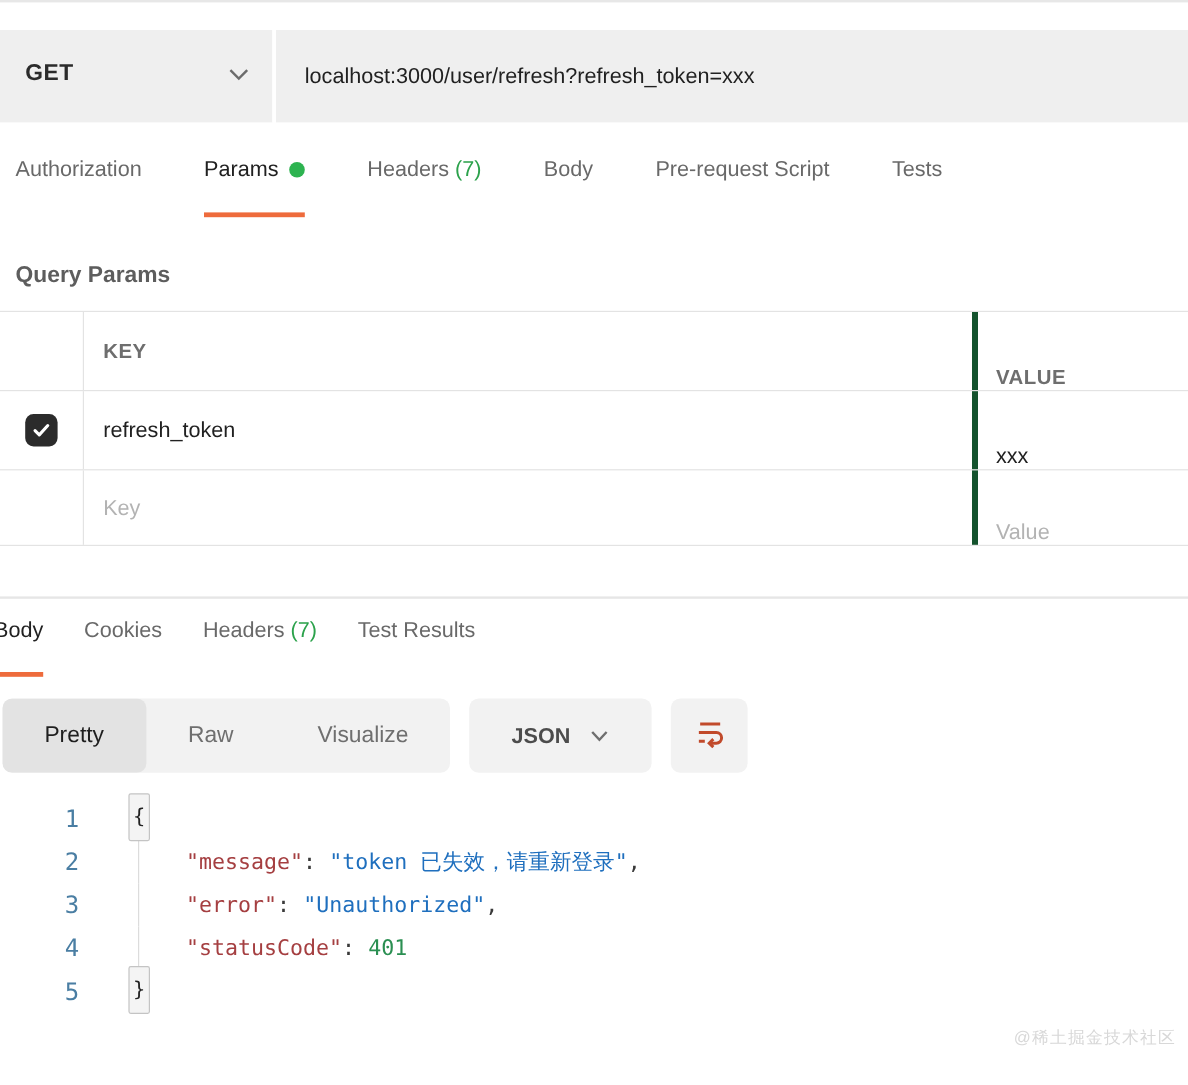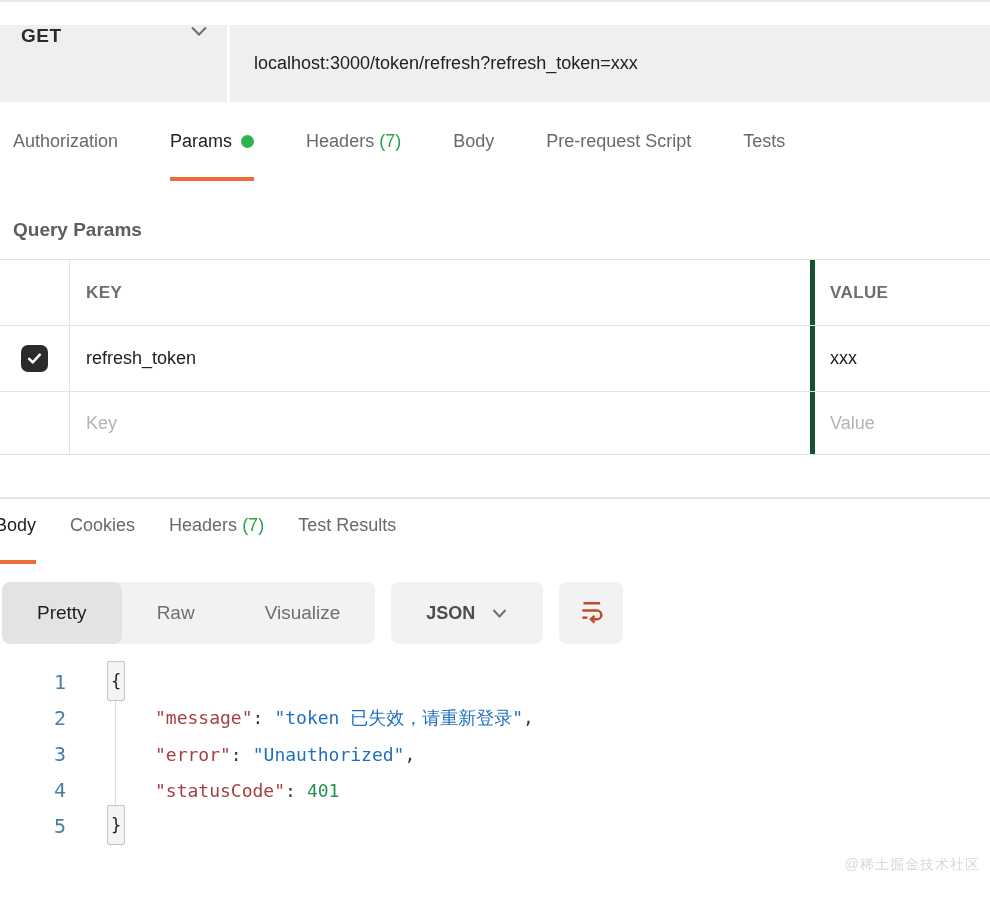--- a/index.html
+++ b/index.html
@@ -12,21 +12,21 @@
     overflow: hidden;
   }
 
   
   .top-line { height: 2px; background: #e7e7e7; }
 
   
   .url-row { margin-top: 23px; height: 77px; display: flex; }
   .method-select {
     width: 227px; background: #efefef;
-    display: flex; align-items: flex-start;
+    display: flex; align-items: center;
     padding: 0 18px 3px 21px; cursor: pointer;
   }
   .method-label { font-size: 19px; font-weight: 600; letter-spacing: 0.5px; color: #2b2b2b; }
   .method-select .chev { margin-left: auto; }
   .chev svg { display: block; }
   .url-divider { width: 3px; background: #ffffff; }
   .url-field {
     flex: 1; background: #efefef;
     display: flex; align-items: center;
     padding-left: 24px; font-size: 18px; color: #212121;
@@ -47,21 +47,21 @@
   .count-green { color: #2ca24c; }
 
   
   .section-title { margin: 36px 0 0 13px; font-size: 19px; font-weight: bold; color: #5d5d5d; line-height: 26px; }
 
   .param-table { margin-top: 16px; border-top: 1px solid #e3e3e3; }
   .p-row { display: flex; align-items: stretch; border-bottom: 1px solid #e3e3e3; height: 66px; }
   .p-row.ghost { height: 63px; }
   .col-check { width: 70px; border-right: 1px solid #e3e3e3; display: flex; align-items: center; justify-content: center; }
   .col-key   { width: 745px; border-right: 5px solid #14532d; display: flex; align-items: center; padding-left: 16px; }
-  .col-value { flex: 1; display: flex; align-items: center; padding-left: 15px; }
+  .col-value { flex: 1; display: flex; align-items: flex-end; padding-left: 15px; }
   .th { font-size: 17px; font-weight: bold; color: #6e6e6e; letter-spacing: 0.4px; }
   .cell-text { font-size: 18px; color: #212121; }
   .placeholder { font-size: 18px; color: #b3b3b3; }
   .checkbox {
     width: 27px; height: 27px; background: #2b2b2b; border-radius: 7px;
     display: flex; align-items: center; justify-content: center; cursor: pointer;
   }
 
   
   .resp-separator { margin-top: 42px; height: 2px; background: #e6e6e6; }
@@ -130,21 +130,21 @@
   <div class="method-select">
     <span class="method-label">GET</span>
     <span class="chev">
       <svg width="20" height="12" viewBox="0 0 20 12">
           <path d="M3 2.5 L10 9.5 L17 2.5" fill="none" stroke="#6b6b6b" stroke-width="2"></path>
         </svg>
     </span>
   </div>
   <div class="url-divider"></div>
   <div class="url-field">
-    <span>localhost:3000/token/refresh?refresh_token=xxx</span>
+    <span>localhost:3000/user/refresh?refresh_token=xxx</span>
   </div>
 </div>
 
 <div class="req-tabs">
   <div class="req-tab">
     <span>Authorization</span>
   </div>
   <div class="req-tab active">
     <span>Params</span><span class="green-dot"></span>
   </div>

